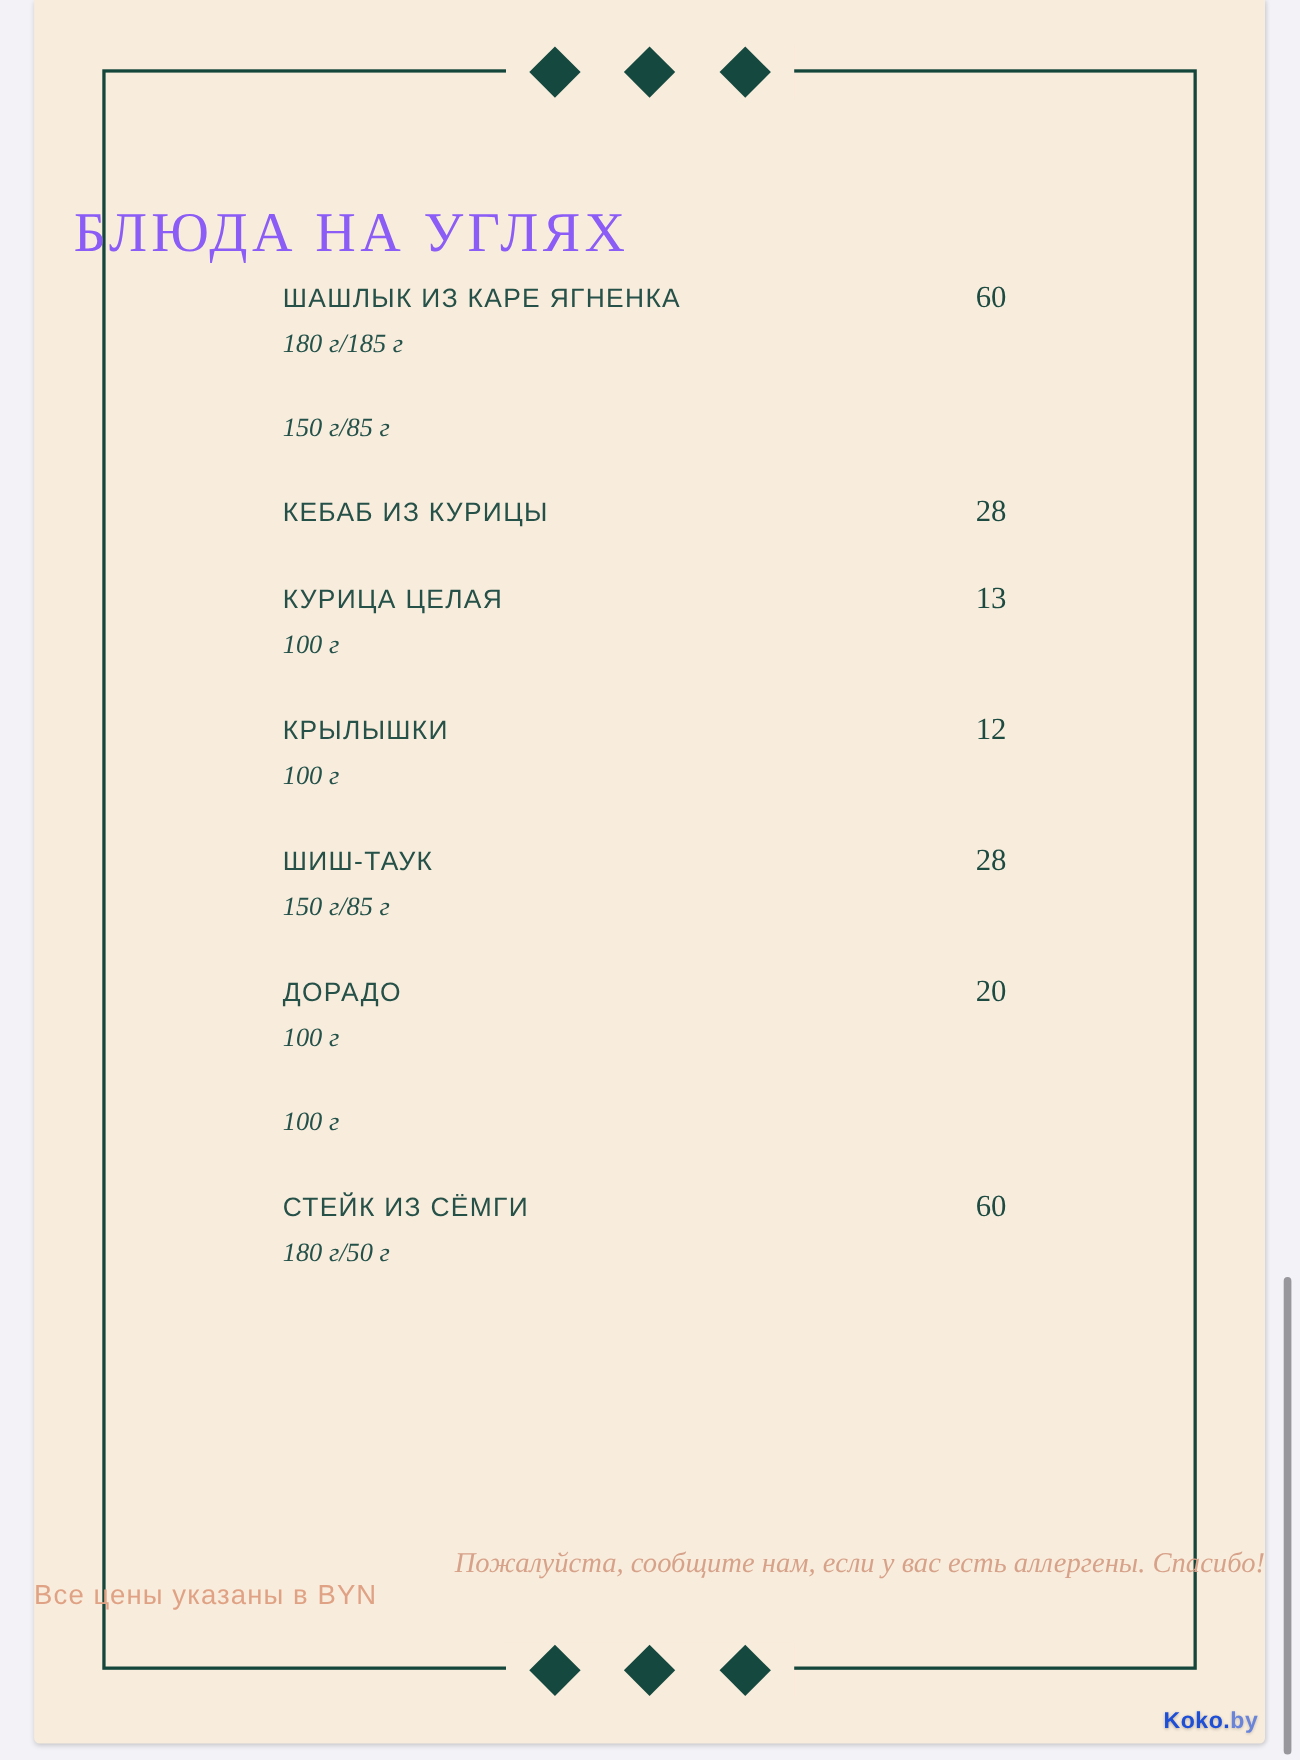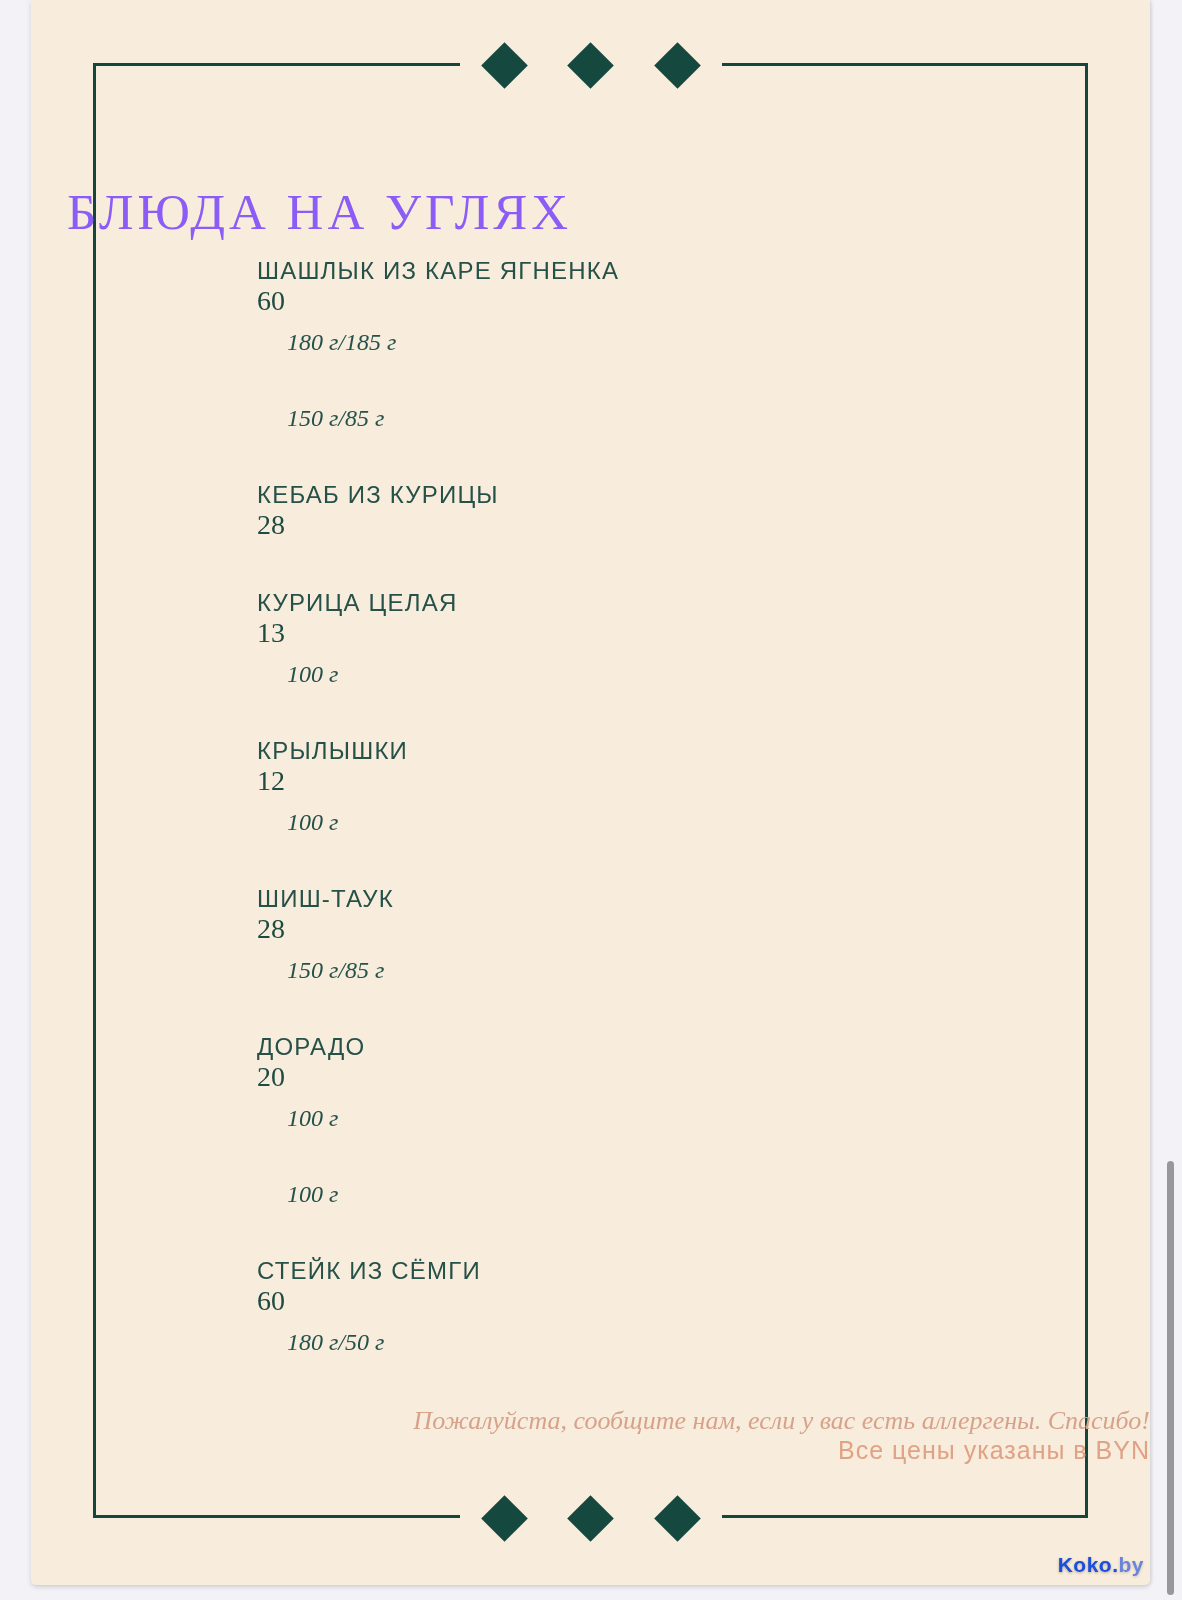--- a/index.html
+++ b/index.html
@@ -48,55 +48,53 @@
     line-height:1;
     margin-left:36px;
   }
   .menu{
     position:absolute;left:226px;top:256px;width:658px;
   }
   .item{margin:0 0 48px 0;}
   .item .row{
     display:flex;justify-content:space-between;align-items:baseline;
     line-height:30px;
-    flex-direction:column;
   }
   .iname{
     font-family:"Liberation Sans", sans-serif;
     font-size:24px;
     letter-spacing:1.2px;
     color:#265148;
   }
   .iprice{
     font-family:"Liberation Serif", serif;
     font-size:28px;
     color:#1d4b41;
     text-align:center;
   }
   .iweight{
     margin-top:12px;
     line-height:28px;
     font-family:"Liberation Serif", serif;
     font-style:italic;
     font-size:24px;
     color:#24524a;
-    margin-left:30px;
   }
   .footer-allergen{
     position:absolute;left:0;right:0;top:1406px;
     text-align:right;
     font-family:"Liberation Serif", serif;
     font-style:italic;
     font-size:26px;
     color:#d7a28a;
     line-height:30px;
   }
   .footer-currency{
     position:absolute;left:0;right:0;top:1437px;
-    text-align:right;
+    text-align:left;
     font-family:"Liberation Sans", sans-serif;
     font-size:25px;
     letter-spacing:1px;
     color:#e0a284;
     line-height:26px;
   }
   .watermark{
     position:absolute;right:6px;bottom:8px;
     font-family:"Liberation Sans", sans-serif;
     font-weight:bold;

